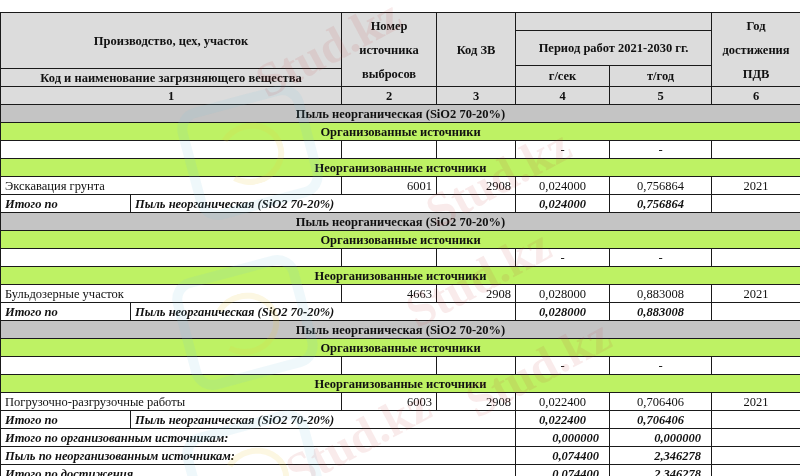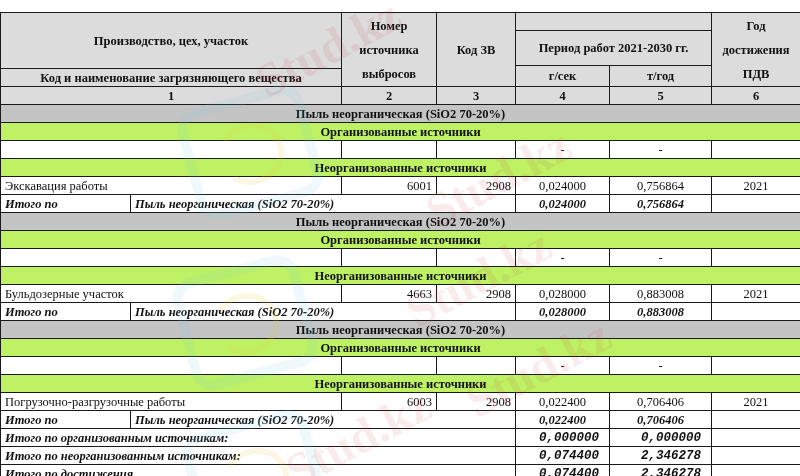--- a/index.html
+++ b/index.html
@@ -5,21 +5,21 @@
   html, body { margin: 0; padding: 0; background: #ffffff; }
   body { width: 800px; height: 476px; overflow: hidden; position: relative; font-family: "Liberation Serif", "DejaVu Serif", serif; color: #111; }
   table { border-collapse: collapse; width: 800px; table-layout: fixed; position: absolute; left: 0; top: 12px; }
   td { border: 1.5px solid #1a1a1a; padding: 0 4px; font-size: 12.5px; line-height: 16px; height: 17px; overflow: hidden; white-space: nowrap; }
   .hdr td, td.hdr { background: #dcdcdc; font-weight: bold; text-align: center; }
   .hdr-main td { height: 17px; }
   .gray { background: #c4c4c4; font-weight: bold; text-align: center; }
   .sub { font-weight: bold; text-align: center; background: #bef264; }
   .c { text-align: center; }
   .bi { font-weight: bold; font-style: italic; }
-  .bis { font-weight: bold; font-style: italic; font-family: Liberation Mono, monospace; font-size: 12.5px; }
+  .bis { font-weight: bold; font-style: italic; font-family: Liberation Serif, serif; font-size: 12.5px; }
   .r { text-align: right; padding-right: 10px; }
   .wrap { white-space: normal; line-height: 24px; }
   .wm { position: absolute; pointer-events: none; }
   .wm-text { position: absolute; font-family: "Liberation Serif", serif; font-weight: bold; font-size: 48px; color: rgba(200, 60, 60, 0.10); transform: rotate(-28deg); white-space: nowrap; }
   .wm-logo { position: absolute; width: 110px; height: 95px; border: 10px solid rgba(120, 200, 220, 0.12); border-radius: 22px; transform: rotate(-15deg); }
   .wm-logo::after { content: ""; position: absolute; left: 22px; top: 18px; width: 55px; height: 50px; border-radius: 50%; border: 6px solid rgba(230, 200, 60, 0.15); border-left-color: transparent; }
 </style>
 </head>
 <body>
 
@@ -72,21 +72,21 @@
     <td></td>
     <td></td>
     <td class="c">-</td>
     <td class="c">-</td>
     <td></td>
   </tr>
   <tr>
         <td colspan="7" class="sub">Неорганизованные источники</td>
       </tr>
   <tr>
-    <td colspan="2">Экскавация работы</td>
+    <td colspan="2">Экскавация грунта</td>
     <td class="r" style="padding-right:4px;">6001</td>
     <td class="r" style="padding-right:4px;">2908</td>
     <td class="c">0,024000</td>
     <td class="c">0,756864</td>
     <td class="c">2021</td>
   </tr>
   <tr>
     <td class="bi">Итого по</td>
     <td colspan="3" class="bi">Пыль неорганическая (SiO2 70-20%)</td>
     <td class="c bi">0,024000</td>
@@ -160,21 +160,21 @@
     <td></td>
   </tr>
 
   <tr>
     <td colspan="4" class="bi">Итого по организованным источникам:</td>
     <td class="r bis">0,000000</td>
     <td class="r bis">0,000000</td>
     <td></td>
   </tr>
   <tr>
-    <td colspan="4" class="bi">Итого по неорганизованным источникам:</td>
+    <td colspan="4" class="bi">Пыль по неорганизованным источникам:</td>
     <td class="r bis">0,074400</td>
     <td class="r bis">2,346278</td>
     <td></td>
   </tr>
   <tr>
     <td colspan="4" class="bi">Итого по достижения</td>
     <td class="r bis">0,074400</td>
     <td class="r bis">2,346278</td>
     <td></td>
   </tr>

